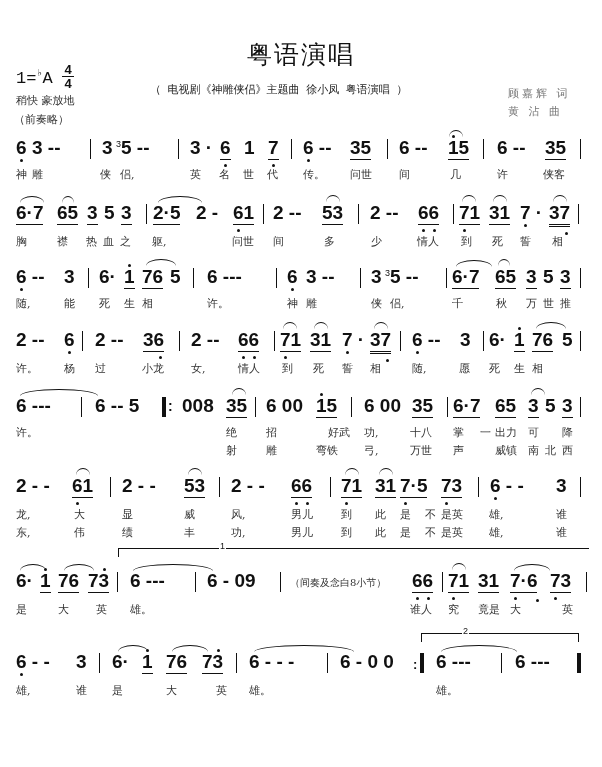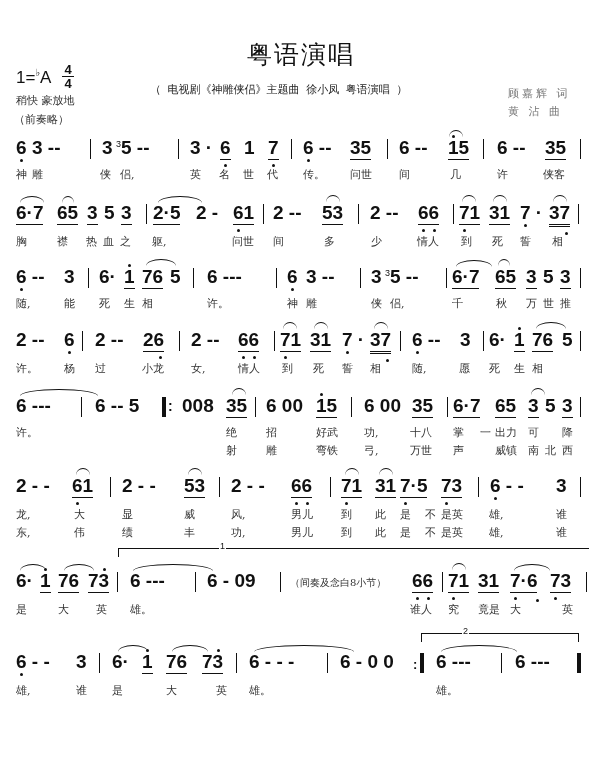--- a/index.html
+++ b/index.html
@@ -1,19 +1,19 @@
 <!DOCTYPE html>
 <html><head>
 <meta charset="utf-8">
 <style>
   html, body { margin:0; padding:0; background:#ffffff; }
   body { width:602px; height:767px; position:relative; overflow:hidden; color:#111; font-family:"DejaVu Sans", sans-serif; }
   .abs { position:absolute; }
   .title { left:0; width:602px; top:38px; text-align:center; font-size:25px; letter-spacing:2px; color:#111; }
-  .key { left:16px; top:67px; font-size:17px; font-family:Liberation Sans, sans-serif;text-align:right; }
+  .key { left:16px; top:67px; font-size:17px; font-family:Liberation Mono, monospace;text-align:right; }
   .key sup { font-size:10px; }
   .ts { left:62px; top:63px; font-family:"Liberation Sans", sans-serif; font-weight:bold; font-size:13px; text-align:center; line-height:13px; width:12px; }
   .ts .bar { border-top:1.5px solid #111; }
   .tempo { left:16px; top:93px; font-size:11px; font-family:"DejaVu Serif", serif; color:#333; }
   .prelude { left:14px; top:112px; font-size:11px; font-family:"DejaVu Serif", serif; color:#333; }
   .subtitle { left:150px; top:82px; font-size:11px; color:#222;font-family:Liberation Mono, monospace; }
   .credit { font-size:11px; font-family:"DejaVu Serif", serif; color:#777; letter-spacing:3px; }
   .row { position:absolute; left:0; width:602px; }
   .tok { position:absolute; top:0; font-family:"Liberation Sans", sans-serif; font-weight:bold; font-size:19px; line-height:22px; white-space:pre; }
   .u1 { border-bottom:1.3px solid #111; }
@@ -188,21 +188,21 @@
   <span class="lyr" style="left:543px;top:30px">世</span>
   <span class="lyr" style="left:560px;top:30px">推</span>
 </div>
 
 <div class="row" style="top:329px;">
   <span class="tok" style="left:16px">2 --</span>
   <span class="tok" style="left:64px">6</span>
   <span class="dot-lo" style="left:68px;top:22px"></span>
   <span class="bl" style="left:82px"></span>
   <span class="tok" style="left:95px">2 --</span>
-  <span class="tok u1" style="left:143px">26</span>
+  <span class="tok u1" style="left:143px">36</span>
   <span class="dot-lo" style="left:159px;top:27px"></span>
   <span class="bl" style="left:179px"></span>
   <span class="tok" style="left:191px">2 --</span>
   <span class="tok u1" style="left:238px">66</span>
   <span class="dot-lo" style="left:242px;top:27px"></span>
   <span class="dot-lo" style="left:253px;top:27px"></span>
   <span class="bl" style="left:274px"></span>
   <span class="arc" style="left:283px;top:-7px;width:14px"></span>
   <span class="tok u1" style="left:280px">71</span>
   <span class="dot-lo" style="left:284px;top:27px"></span>
@@ -263,21 +263,21 @@
   <span class="tok u1" style="left:453px">6·7</span>
   <span class="tok u1" style="left:495px">65</span>
   <span class="arc" style="left:531px;top:-7px;width:14px"></span>
   <span class="tok u1" style="left:528px">3</span>
   <span class="tok" style="left:545px">5</span>
   <span class="tok u1" style="left:562px">3</span>
   <span class="bl" style="left:580px"></span>
   <span class="lyr" style="left:16px;top:30px">许。</span>
   <span class="lyr" style="left:226px;top:30px">绝</span>
   <span class="lyr" style="left:266px;top:30px">招</span>
-  <span class="lyr" style="left:316px;top:30px">好武</span>
+  <span class="lyr" style="left:328px;top:30px">好武</span>
   <span class="lyr" style="left:364px;top:30px">功,</span>
   <span class="lyr" style="left:410px;top:30px">十八</span>
   <span class="lyr" style="left:453px;top:30px">掌</span>
   <span class="lyr" style="left:480px;top:30px">一</span>
   <span class="lyr" style="left:495px;top:30px">出力</span>
   <span class="lyr" style="left:528px;top:30px">可</span>
   <span class="lyr" style="left:562px;top:30px">降</span>
   <span class="lyr" style="left:226px;top:48px">射</span>
   <span class="lyr" style="left:266px;top:48px">雕</span>
   <span class="lyr" style="left:316px;top:48px">弯铁</span>

